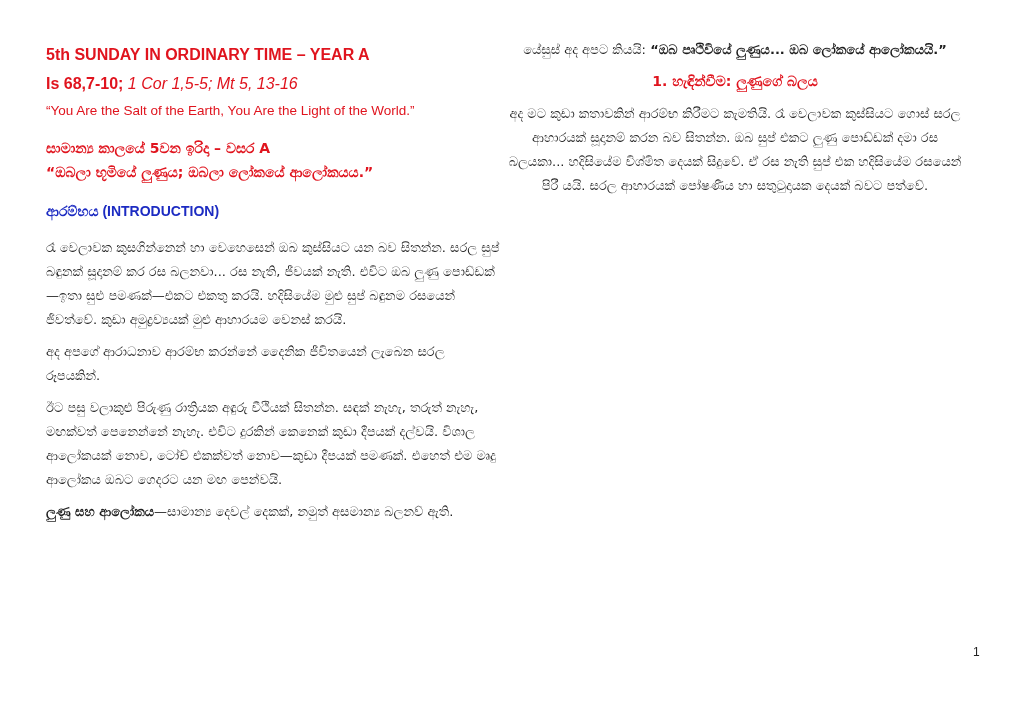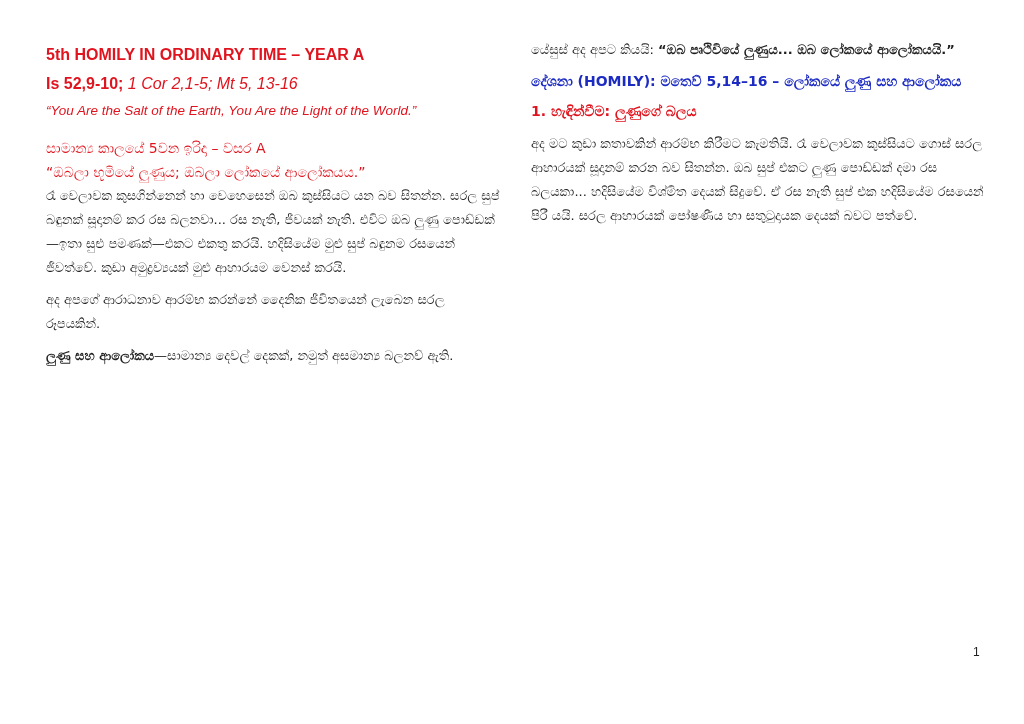--- a/index.html
+++ b/index.html
@@ -1,53 +1,56 @@
 <!DOCTYPE html>
 <html><head>
   <meta charset="utf-8">
   <style>
     html, body { margin: 0; padding: 0; background: #ffffff; }
     body { width: 1024px; height: 724px; position: relative; overflow: hidden;
       font-family: "DejaVu Sans", "Liberation Sans", sans-serif; color: #1a1a1a; }
     .col { position: absolute; top: 38px; }
     .col-left { left: 46px; width: 455px; }
-    .col-right { left: 531px; width: 460px; }
+    .col-right { left: 505px; width: 460px; text-align: center; }
     .title { font-family: "Liberation Sans", sans-serif; font-weight: bold; color: #e0141e; font-size: 16px; margin: 8px 0 10px 0; line-height: 18px; }
     .refs { font-family: "Liberation Sans", sans-serif; color: #e0141e; font-size: 16px; margin: 0 0 8px 0; line-height: 20px; }
     .refs b { font-weight: bold; }
     .refs i { font-style: italic; }
-    .tagline { font-family: "Liberation Sans", sans-serif; font-style: italic; color: #e0141e; font-size: 13.5px; margin: 0 0 16px 0; line-height: 18px; }
-    .si-red { color: #e0141e; font-weight: normal; font-size: 14px; line-height: 24px; margin: 0; }
+    .tagline { font-family: "Liberation Sans", sans-serif; color: #e0141e; font-size: 13.5px; margin: 0 0 16px 0; line-height: 18px; }
+    .si-red { color: #e0141e; font-weight: bold; font-size: 14px; line-height: 24px; margin: 0; }
     .heading-blue { color: #1c2bc2; font-weight: bold; font-size: 14px; line-height: 22px; margin: 16px 0 14px 0; }
     .heading-blue .en { font-family: "Liberation Sans", sans-serif; }
     .heading-red { color: #e0141e; font-weight: bold; font-size: 14px; line-height: 22px; margin: 8px 0 10px 0; }
     p.body { font-size: 13px; line-height: 24px; margin: 0 0 8px 0; color: #1f1f1f; }
     p.body b { font-weight: bold; }
     .page-num { position: absolute; left: 973px; top: 645px; font-size: 12px; font-family: "Liberation Sans", sans-serif; color: #222; }
   </style>
 </head>
 <body>
 
 <div class="col col-left">
-  <div class="title">5th HOMILY IN ORDINARY TIME – YEAR A</div>
+  <div class="title">5th SUNDAY IN ORDINARY TIME – YEAR A</div>
   <div class="refs">
-    <b>Is 52,9-10;</b><i> 1 Cor 2,1-5; Mt 5, 13-16</i>
+    <b>Is 68,7-10;</b><i> 1 Cor 1,5-5; Mt 5, 13-16</i>
   </div>
   <div class="tagline">“You Are the Salt of the Earth, You Are the Light of the World.”</div>
   <div class="si-red">සාමාන්‍ය කාලයේ 5වන ඉරිදා – වසර A</div>
   <div class="si-red">“ඔබලා භූමියේ ලුණුය; ඔබලා ලෝකයේ ආලෝකයය.”</div>
+  <div class="heading-blue">
+    <span>ආරම්භය</span><span class="en"> (INTRODUCTION)</span>
+  </div>
   <p class="body">රෑ වෙලාවක කුසගින්නෙන් හා වෙහෙසෙන් ඔබ කුස්සියට යන බව සිතන්න. සරල සුප් බඳුනක් සූදානම් කර රස බලනවා... රස නැති, ජීවයක් නැති. එවිට ඔබ ලුණු පොඩ්ඩක්—ඉතා සුළු පමණක්—එකට එකතු කරයි. හදිසියේම මුළු සුප් බඳුනම රසයෙන් ජීවත්වේ. කුඩා අමුද්‍රව්‍යයක් මුළු ආහාරයම වෙනස් කරයි.</p>
   <p class="body">අද අපගේ ආරාධනාව ආරම්භ කරන්නේ දෛනික ජීවිතයෙන් ලැබෙන සරල රූපයකින්.</p>
+  <p class="body">ඊට පසු වලාකුළු පිරුණු රාත්‍රියක අඳුරු වීථියක් සිතන්න. සඳක් නැහැ, තරුත් නැහැ, මඟක්වත් පෙනෙන්නේ නැහැ. එවිට දුරකින් කෙනෙක් කුඩා දීපයක් දල්වයි. විශාල ආලෝකයක් නොව, ටෝච් එකක්වත් නොව—කුඩා දීපයක් පමණක්. එහෙත් එම මෘදු ආලෝකය ඔබට ගෙදරට යන මඟ පෙන්වයි.</p>
   <p class="body">
     <b>ලුණු සහ ආලෝකය</b><span>—සාමාන්‍ය දෙවල් දෙකක්, නමුත් අසමාන්‍ය බලනව් ඇති.</span>
   </p>
 </div>
 
 <div class="col col-right">
   <p class="body">
     <span>යේසුස් අද අපට කියයි: </span><b>“ඔබ පෘථිවියේ ලුණුය... ඔබ ලෝකයේ ආලෝකයයි.”</b><br>
   </p>
-  <div class="heading-blue" style="margin-top:6px;margin-bottom:6px;">දේශනා (HOMILY): මතෙව් 5,14–16 – ලෝකයේ ලුණු සහ ආලෝකය</div>
   <div class="heading-red">1. හැඳින්වීම: ලුණුගේ බලය</div>
   <p class="body">අද මට කුඩා කතාවකින් ආරම්භ කිරීමට කැමතියි. රෑ වෙලාවක කුස්සියට ගොස් සරල ආහාරයක් සූදානම් කරන බව සිතන්න. ඔබ සුප් එකට ලුණු පොඩ්ඩක් දමා රස බලයකා... හදිසියේම විශ්මිත දෙයක් සිදුවේ. ඒ රස නැති සුප් එක හදිසියේම රසයෙන් පිරී යයි. සරල ආහාරයක් පෝෂණීය හා සතුටුදායක දෙයක් බවට පත්වේ.</p>
 </div>
 
 <div class="page-num">1</div>
 
 </body></html>

